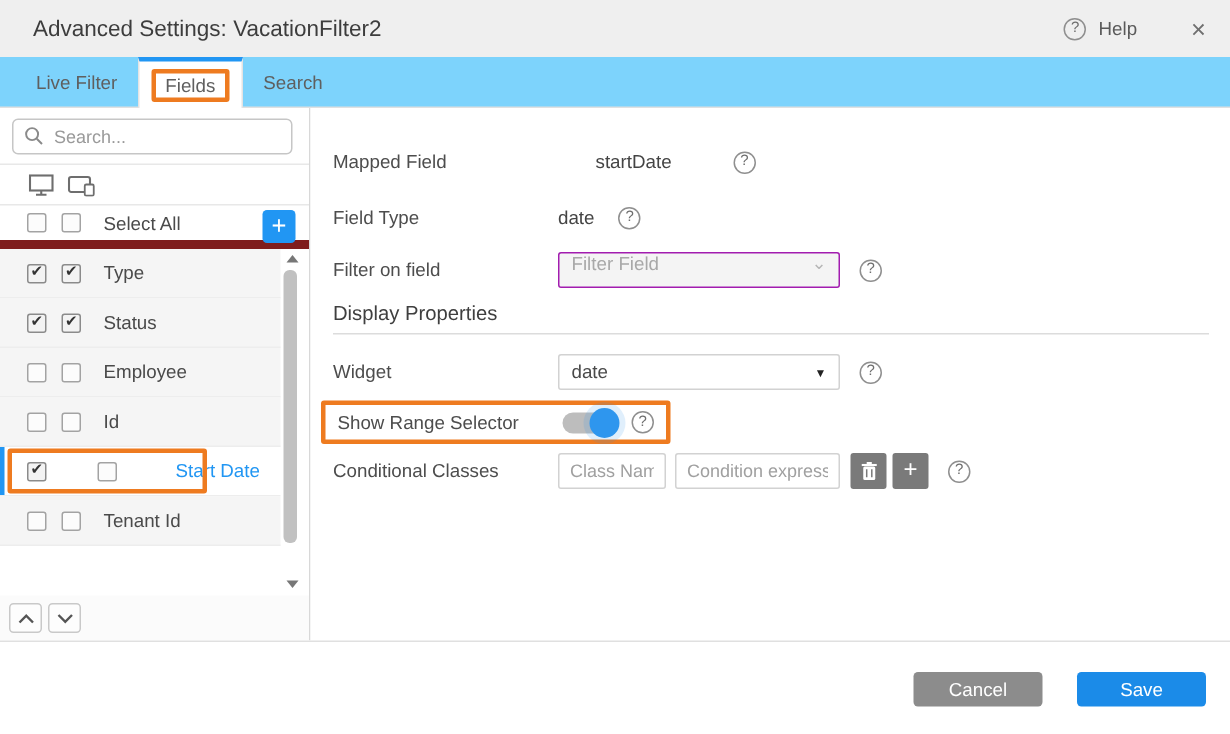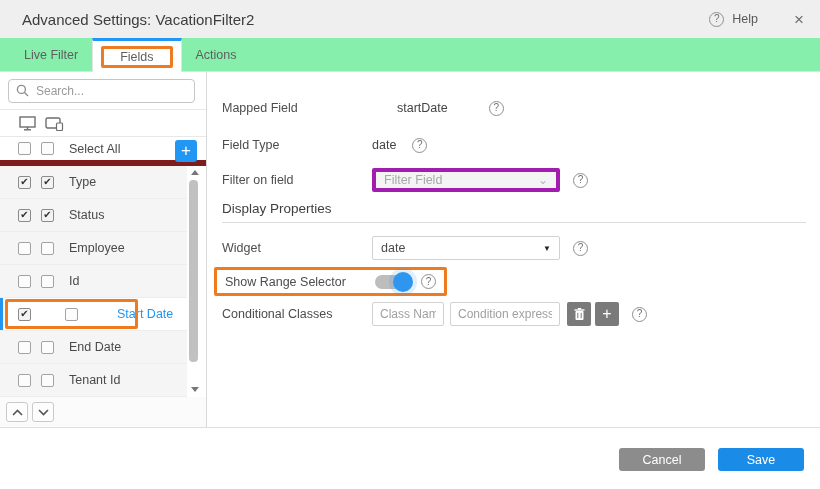--- a/index.html
+++ b/index.html
@@ -10,26 +10,26 @@
   
   .titlebar { height:38px; background:#efefef; display:flex; align-items:center; padding:0 16px 0 22px; }
   .title { font-size:15px; color:#3d3d3d; }
   .titlebar-right { margin-left:auto; display:flex; align-items:center; gap:8px; }
   .qmark { display:inline-flex; align-items:center; justify-content:center; width:15px; height:15px;
            border:1px solid #8f8f8f; border-radius:50%; color:#6f6f6f; font-size:10px; line-height:1; flex:0 0 auto; }
   .help-label { color:#5a5a5a; }
   .close-x { font-size:17px; color:#6f6f6f; margin-left:28px; cursor:pointer; line-height:1; }
 
   
-  .tabbar { height:34px; background:#86efac; border-bottom:1px solid #e0e0e0; display:flex; padding-left:10px; }
+  .tabbar { height:34px; background:#7dd3fc; border-bottom:1px solid #e0e0e0; display:flex; padding-left:10px; }
   .tab { display:flex; align-items:center; padding:0 14px; color:#5f5f5f; cursor:pointer; position:relative; }
   .tab.active { background:#fff; border-top:3px solid #2196f3; border-left:1px solid #e3e3e3; border-right:1px solid #e3e3e3;
                 margin-bottom:-1px; padding-top:0; }
   .tab-label { pointer-events:none; }
-  .tab.annotated .tab-label { border:3px solid #ee7b20; border-radius:2px; padding:1px 16px; margin:12px -6px; }
+  .tab.annotated .tab-label { border:3px solid #ee7b20; border-radius:2px; padding:1px 6px; margin:12px -6px; }
 
   
   .bodyrow { display:flex; height:355px; }
 
   
   .sidebar { width:207px; border-right:1px solid #d8d8d8; display:flex; flex-direction:column; background:#fff; }
   .search-wrap { height:38px; padding:7px 11px 0 8px; border-bottom:1px solid #e8e8e8; position:relative; }
   .search-input { width:100%; height:24px; border:1px solid #c6c6c6; border-radius:4px; padding:0 6px 0 27px;
                   font-family:inherit; font-size:12px; color:#4d7c0f; outline:none; }
   .search-input::placeholder { color:#9a9a9a; }
@@ -70,21 +70,21 @@
   .panel { flex:1; padding:28px 14px 0 15px; background:#fff; }
   .prow { display:flex; align-items:center; }
   .plabel { width:150px; color:#4d4d4d; flex:0 0 150px; }
   .pvalue { color:#444; }
   .prow .qmark { margin-left:13px; }
   .r-mapped { height:16px; margin-bottom:21px;gap:25px; }
   .r-ftype  { height:16px; margin-bottom:14px; }
   .r-filter { height:26px; margin-bottom:8px; }
   .r-mapped .qmark, .r-ftype .qmark { margin-left:16px; }
 
-  .input-box { width:188px; height:24px; border:4px solid #a21caf; border-radius:2px; display:flex; align-items:center;
+  .input-box { width:188px; height:24px; border:1px solid #a21caf; border-radius:2px; display:flex; align-items:flex-start;
                padding:0 8px; background:#fff; position:relative; }
   .input-box.disabled { background:#f4f4f4; color:#a8a8a8; cursor:default; }
   .chev { margin-left:auto; color:#b5b5b5; font-size:12px; line-height:1; }
   .select-box { width:188px; height:24px; border:1px solid #d2d2d2; border-radius:2px; display:flex; align-items:center;
                 padding:0 8px; background:#fff; cursor:pointer; }
   .select-arrow { margin-left:auto; color:#222; font-size:8px; }
 
   .section-title { font-size:13.5px; color:#3f3f3f; margin-top:6px; }
   .section-hr { border:none; border-top:1px solid #dcdcdc; margin:6px 0 12px 0; }
 
@@ -106,21 +106,21 @@
   .cc-expr { width:110px; margin-right:7px; }
   .sq-btn { width:24px; height:24px; background:#7a7a7a; border:none; border-radius:2px; color:#fff;
             display:inline-flex; align-items:center; justify-content:center; cursor:pointer; padding:0; }
   .sq-btn + .sq-btn { margin-left:4px; }
   .sq-plus { font-size:16px; line-height:1; }
 
   
   .footer { position:absolute; left:0; right:0; bottom:0; height:62px; border-top:1px solid #e0e0e0; background:#fff; }
   .btn { position:absolute; top:20px; width:86px; height:23px; border:none; border-radius:3px; color:#fff;
          font-family:inherit; font-size:12.5px; cursor:pointer; }
-  .btn-cancel { right:115px; background:#8c8c8c; }
+  .btn-cancel { right:125px; background:#8c8c8c; }
   .btn-save { right:16px; background:#1b8be8; }
 
   svg { display:block; }
 </style>
 </head>
 <body>
 
 <div class="app">
 
   <div class="titlebar">
@@ -133,21 +133,21 @@
   </div>
 
   <div class="tabbar" id="tabbar">
       <div class="tab">
     <span class="tab-label">Live Filter</span>
   </div>
       <div class="tab active annotated">
     <span class="tab-label">Fields</span>
   </div>
       <div class="tab">
-    <span class="tab-label">Actions</span>
+    <span class="tab-label">Search</span>
   </div>
     </div>
 
   <div class="bodyrow">
 
     <div class="sidebar">
       <div class="search-wrap">
         <span class="search-icon">
           <svg width="13" height="13" viewBox="0 0 13 13">
               <circle cx="5.4" cy="5.4" r="4" fill="none" stroke="#8a8a8a" stroke-width="1.3"></circle>
@@ -201,25 +201,20 @@
     <span class="cb"></span>
     <span class="f-label">Id</span>
   </div>
           <div class="f-row selected">
     <span class="cb checked"></span>
     <span class="cb"></span>
     <span class="f-label">Start Date</span>
   <span class="row-selbar"></span>
             <span class="row-annotation"></span>
           </div>
-          <div class="f-row">
-    <span class="cb"></span>
-    <span class="cb"></span>
-    <span class="f-label">End Date</span>
-  </div>
           <div class="f-row">
     <span class="cb"></span>
     <span class="cb"></span>
     <span class="f-label">Tenant Id</span>
   </div>
           <div class="sb">
           <span class="sb-up"></span>
           <span class="sb-thumb"></span>
           <span class="sb-down"></span>
         </div>

